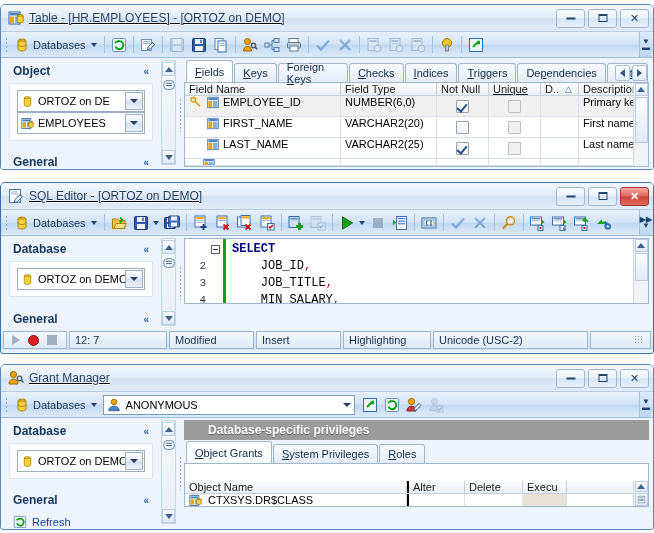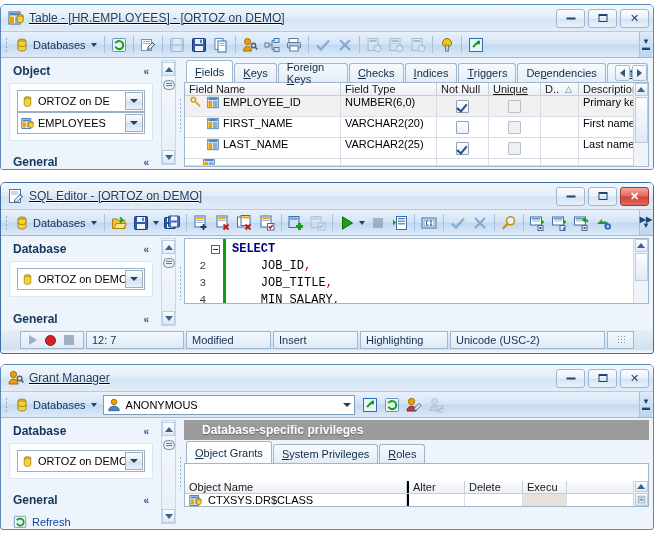--- a/index.html
+++ b/index.html
@@ -228,39 +228,39 @@
     position: relative; margin: 4px auto 0 2px; }
   .foldbox::after { content:""; position:absolute; left:1px; top:3px; width:5px; height:1px; background:#333; }
   .greenbar { width: 3px; flex: 0 0 3px; background: #12a012; }
   .codearea { flex: 1 1 auto; font-family: "Liberation Mono", monospace; font-size: 12px;
     padding: 2px 0 0 6px; overflow: hidden; }
   .codearea div { height: 17px; line-height: 17px; white-space: pre; }
   .kw { color: #000080; font-weight: bold; }
   .pn { color: #c00000; }
 
   
-  .statusbar { height: 20px; display: flex; align-items: stretch; padding: 1px 19px; gap: 2px;
+  .statusbar { height: 20px; display: flex; align-items: stretch; padding: 1px 2px; gap: 2px;
     background: linear-gradient(to bottom,#e6eff9,#cfe0f2); }
   .sb-cell {
     border: 1px solid #9fb8d2; background: linear-gradient(to bottom,#f2f7fc,#dfeaf6);
     display: flex; align-items: center; padding: 0 5px; font-size: 11px; color: #12304f;
   }
   .sb-media { gap: 8px; padding: 0 8px; }
   .play-t { width:0;height:0;border-left:8px solid #9fb0c2;border-top:5px solid transparent;border-bottom:5px solid transparent; }
   .rec-c { width:11px;height:11px;border-radius:50%;background:#d52222;border:1px solid #8f1414; }
   .stop-s { width:10px;height:10px;background:#9fb0c2; }
   .sb-grip { width: 14px; margin-left: auto; display:flex;align-items:flex-end;justify-content:flex-end;padding:0 2px 2px 0; }
   .sb-grip i { display:block;width:9px;height:9px;
     background-image: radial-gradient(#7f96ad 45%, transparent 46%);
     background-size: 3px 3px; }
 
   
   .gm-header {
     height: 20px; background: #9b9b9b; color: #fff;
-    display: flex; align-items: center; padding: 0 18px;
+    display: flex; align-items: center; padding: 0 24px;
     font-size: 12px; font-weight: bold;
     text-shadow: 0 1px 1px rgba(0,0,0,.35);
   }
   .gm-combo {
     height: 20px; flex: 1 1 auto; max-width: 252px;
     border: 1px solid #7f9cbb; background: #fff;
     display: flex; align-items: center; position: relative; margin-left: 2px;
   }
   .gm-combo .ctext { padding-left: 5px; font-size: 11px; }
   .gm-combo .cbtn { position:absolute; right:2px; top:50%; transform:translateY(-50%); width:10px;height:10px;

